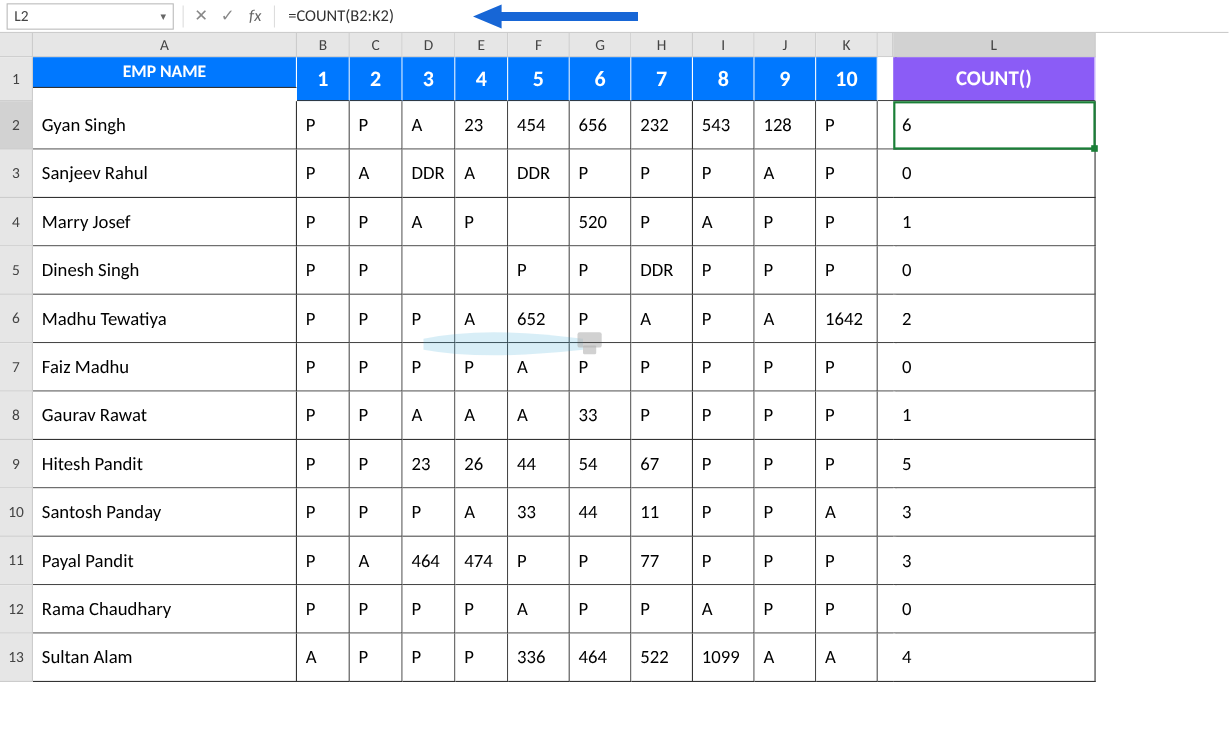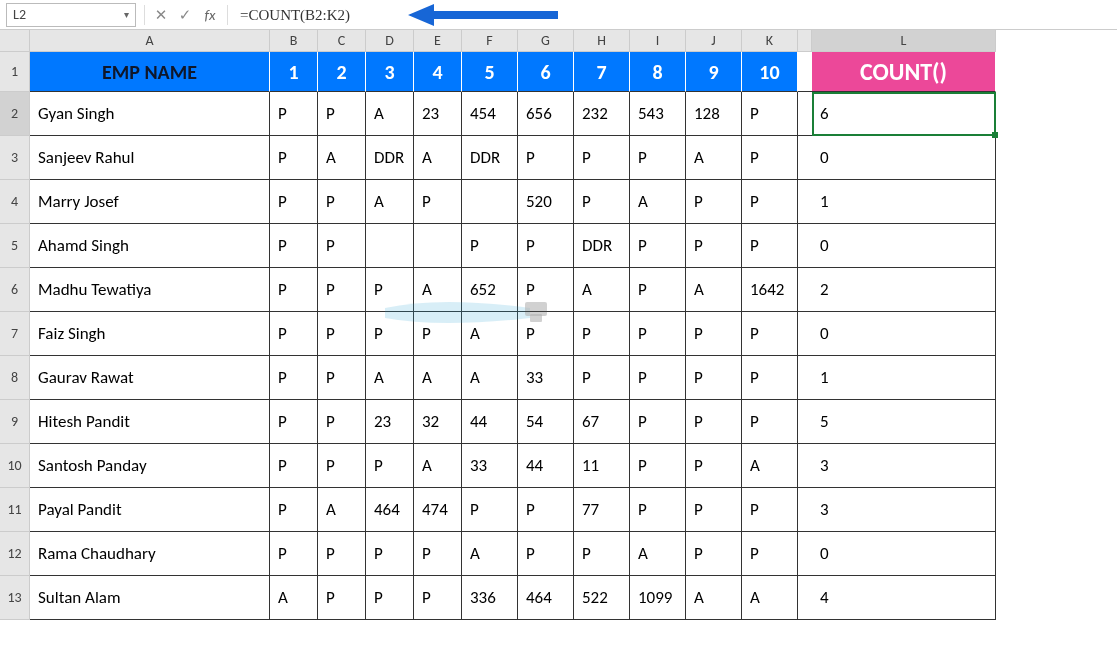--- a/index.html
+++ b/index.html
@@ -15,21 +15,21 @@
   .formula-bar {
     display: flex;
     align-items: center;
     height: 30px;
     border-bottom: 1px solid #ccc;
     background: #fff;
     font-size: 14px;
     color: #444;
   }
   .name-box {
-    width: 130px;
+    width: 152px;
     height: 24px;
     border: 1px solid #bbb;
     margin: 2px 4px 2px 6px;
     padding: 2px 6px;
     display: flex;
     align-items: center;
     justify-content: space-between;
     background: #fff;
   }
   .name-box-arrow {
@@ -51,21 +51,20 @@
     font-size: 15px;
   }
   .formula-input {
     flex: 0 0 auto;
     padding: 0 8px;
     font-size: 15px;
     color: #333;
     height: 24px;
     line-height: 24px;
     min-width: 170px;
-    font-family: Liberation Serif, serif;
   }
   .arrow-annot {
     display:flex;
     align-items:center;
     margin-left: 6px;
   }
   .arrow-annot svg { display:block; }
 
   .sheet {
     display: grid;
@@ -169,33 +168,33 @@
     <div class="ch">E</div>
     <div class="ch">F</div>
     <div class="ch">G</div>
     <div class="ch">H</div>
     <div class="ch">I</div>
     <div class="ch">J</div>
     <div class="ch">K</div>
     <div class="ch"></div>
     <div class="ch selected">L</div>
     <div class="rh" style="height: 40px;">1</div>
-    <div class="cell first hdr" style="background: rgb(0, 120, 255); color: #0f172a; font-weight: 700; justify-content: center; font-size: 20px; height: 40px; border-right: 1px solid rgb(255, 255, 255);">EMP NAME</div>
+    <div class="cell first hdr" style="background: rgb(0, 120, 255); color: #ffffff; font-weight: 700; justify-content: center; font-size: 16px; height: 28px; border-right: 1px solid rgb(255, 255, 255);">EMP NAME</div>
     <div class="cell hdr" style="background: rgb(0, 120, 255); color: rgb(255, 255, 255); font-weight: 700; justify-content: center; font-size: 20px; height: 40px; border-right: 1px solid rgb(255, 255, 255);">1</div>
     <div class="cell hdr" style="background: rgb(0, 120, 255); color: rgb(255, 255, 255); font-weight: 700; justify-content: center; font-size: 20px; height: 40px; border-right: 1px solid rgb(255, 255, 255);">2</div>
     <div class="cell hdr" style="background: rgb(0, 120, 255); color: rgb(255, 255, 255); font-weight: 700; justify-content: center; font-size: 20px; height: 40px; border-right: 1px solid rgb(255, 255, 255);">3</div>
     <div class="cell hdr" style="background: rgb(0, 120, 255); color: rgb(255, 255, 255); font-weight: 700; justify-content: center; font-size: 20px; height: 40px; border-right: 1px solid rgb(255, 255, 255);">4</div>
     <div class="cell hdr" style="background: rgb(0, 120, 255); color: rgb(255, 255, 255); font-weight: 700; justify-content: center; font-size: 20px; height: 40px; border-right: 1px solid rgb(255, 255, 255);">5</div>
     <div class="cell hdr" style="background: rgb(0, 120, 255); color: rgb(255, 255, 255); font-weight: 700; justify-content: center; font-size: 20px; height: 40px; border-right: 1px solid rgb(255, 255, 255);">6</div>
     <div class="cell hdr" style="background: rgb(0, 120, 255); color: rgb(255, 255, 255); font-weight: 700; justify-content: center; font-size: 20px; height: 40px; border-right: 1px solid rgb(255, 255, 255);">7</div>
     <div class="cell hdr" style="background: rgb(0, 120, 255); color: rgb(255, 255, 255); font-weight: 700; justify-content: center; font-size: 20px; height: 40px; border-right: 1px solid rgb(255, 255, 255);">8</div>
     <div class="cell hdr" style="background: rgb(0, 120, 255); color: rgb(255, 255, 255); font-weight: 700; justify-content: center; font-size: 20px; height: 40px; border-right: 1px solid rgb(255, 255, 255);">9</div>
     <div class="cell hdr" style="background: rgb(0, 120, 255); color: rgb(255, 255, 255); font-weight: 700; justify-content: center; font-size: 20px; height: 40px; border-right: 1px solid rgb(255, 255, 255);">10</div>
     <div class="cell gap hdr data" style="height: 40px;"></div>
-    <div class="cell last hdr" style="background: #ec4899; color: rgb(255, 255, 255); font-weight: 700; justify-content: center; font-size: 24px; height: 40px; border-right: 1px solid rgb(255, 255, 255);">COUNT()</div>
+    <div class="cell last hdr" style="background: #8b5cf6; color: rgb(255, 255, 255); font-weight: 700; justify-content: center; font-size: 19px; height: 40px; border-right: 1px solid rgb(255, 255, 255);">COUNT()</div>
     <div class="rh selected">2</div>
     <div class="cell name data">Gyan Singh</div>
     <div class="cell val data">P</div>
     <div class="cell val data">P</div>
     <div class="cell val data">A</div>
     <div class="cell val data">23</div>
     <div class="cell val data">454</div>
     <div class="cell val data">656</div>
     <div class="cell val data">232</div>
     <div class="cell val data">543</div>
@@ -225,21 +224,21 @@
     <div class="cell val data">P</div>
     <div class="cell val data"></div>
     <div class="cell val data">520</div>
     <div class="cell val data">P</div>
     <div class="cell val data">A</div>
     <div class="cell val data">P</div>
     <div class="cell val data">P</div>
     <div class="cell gap data"></div>
     <div class="cell count data">1</div>
     <div class="rh">5</div>
-    <div class="cell name data">Ahamd Singh</div>
+    <div class="cell name data">Dinesh Singh</div>
     <div class="cell val data">P</div>
     <div class="cell val data">P</div>
     <div class="cell val data"></div>
     <div class="cell val data"></div>
     <div class="cell val data">P</div>
     <div class="cell val data">P</div>
     <div class="cell val data">DDR</div>
     <div class="cell val data">P</div>
     <div class="cell val data">P</div>
     <div class="cell val data">P</div>
@@ -253,21 +252,21 @@
     <div class="cell val data">A</div>
     <div class="cell val data">652</div>
     <div class="cell val data">P</div>
     <div class="cell val data">A</div>
     <div class="cell val data">P</div>
     <div class="cell val data">A</div>
     <div class="cell val data">1642</div>
     <div class="cell gap data"></div>
     <div class="cell count data">2</div>
     <div class="rh">7</div>
-    <div class="cell name data">Faiz Singh</div>
+    <div class="cell name data">Faiz Madhu</div>
     <div class="cell val data">P</div>
     <div class="cell val data">P</div>
     <div class="cell val data">P</div>
     <div class="cell val data">P</div>
     <div class="cell val data">A</div>
     <div class="cell val data">P</div>
     <div class="cell val data">P</div>
     <div class="cell val data">P</div>
     <div class="cell val data">P</div>
     <div class="cell val data">P</div>
@@ -285,21 +284,21 @@
     <div class="cell val data">P</div>
     <div class="cell val data">P</div>
     <div class="cell val data">P</div>
     <div class="cell gap data"></div>
     <div class="cell count data">1</div>
     <div class="rh">9</div>
     <div class="cell name data">Hitesh Pandit</div>
     <div class="cell val data">P</div>
     <div class="cell val data">P</div>
     <div class="cell val data">23</div>
-    <div class="cell val data">32</div>
+    <div class="cell val data">26</div>
     <div class="cell val data">44</div>
     <div class="cell val data">54</div>
     <div class="cell val data">67</div>
     <div class="cell val data">P</div>
     <div class="cell val data">P</div>
     <div class="cell val data">P</div>
     <div class="cell gap data"></div>
     <div class="cell count data">5</div>
     <div class="rh">10</div>
     <div class="cell name data">Santosh Panday</div>

